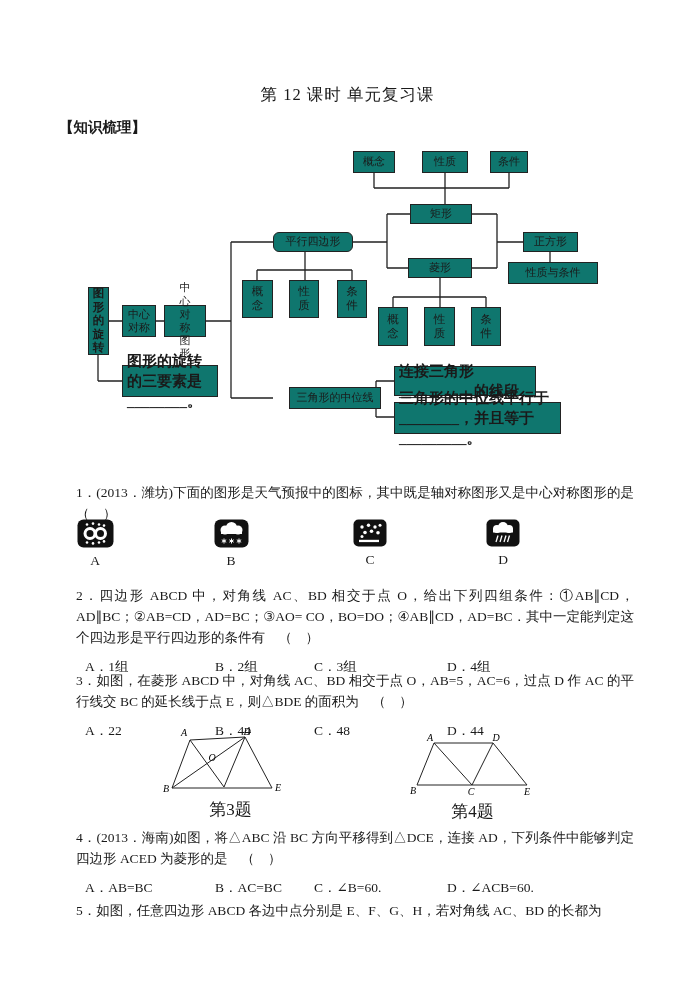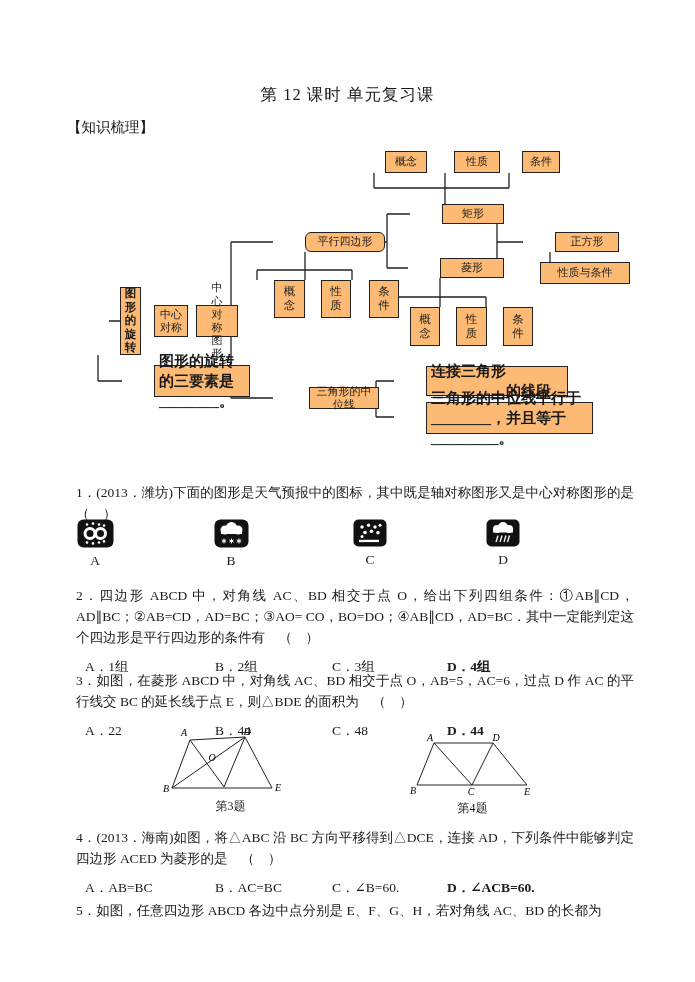--- a/index.html
+++ b/index.html
@@ -2,49 +2,49 @@
 <html><head>
 <meta charset="utf-8">
 <style>
   html,body{margin:0;padding:0;background:#e8e8e8;}
   .page{
     position:relative;width:695px;height:982px;background:#ffffff;margin:0 auto;
     font-family:"Liberation Serif","DejaVu Serif",serif;color:#1a1a1a;overflow:hidden;
   }
   .title{position:absolute;top:84px;left:0;width:100%;text-align:center;
     font-size:16.5px;letter-spacing:1px;}
-  .section-heading{position:absolute;left:67px;top:118px;font-size:14.5px;font-weight:normal;}
+  .section-heading{position:absolute;left:59px;top:118px;font-size:14.5px;font-weight:bold;}
 
   
   .flowchart{position:absolute;left:85px;top:145px;width:545px;height:300px;}
   .fc-lines{position:absolute;left:0;top:0;}
   .fc-box{
-    position:absolute;box-sizing:border-box;border:1.4px solid #222;background:#fdba74;
+    position:absolute;box-sizing:border-box;border:1.4px solid #222;background:#0f766e;
     display:flex;align-items:center;justify-content:center;text-align:center;
-    font-size:11px;line-height:1.2;padding:1px 2px;margin-left:32px;
+    font-size:11px;line-height:1.2;padding:1px 2px;
   }
   .fc-vert{padding:2px 7px;font-size:11.5px;}
   .fc-rot{padding:1px 3px;font-size:11.5px;line-height:1.18;}
   .fc-blank{justify-content:flex-start;text-align:left;font-size:15px;padding:2px 4px;line-height:1.35;font-weight:bold;}
 
   
   .q{position:absolute;left:68px;width:574px;font-size:13.5px;line-height:21px;}
   .q p{margin:8px;text-align:justify;font-family:Liberation Serif, serif;}
   .opts{position:relative;height:21px;margin-top:0;}
   .opts span{position:absolute;top:0;white-space:nowrap;}
-  .o1{left:17px;} .o2{left:147px;} .o3{left:264px;} .o4{left:379px;font-weight:bold;}
+  .o1{left:17px;} .o2{left:147px;} .o3{left:246px;} .o4{left:379px;}
 
   
   .icons-row{position:absolute;left:0;top:519px;width:695px;height:50px;}
   .wicon{position:absolute;width:38px;text-align:center;}
   .wicon .letter{font-size:13.5px;margin-top:1px;}
 
   
   .figure{position:absolute;text-align:center;}
-  .figure .caption{font-size:12px;margin-top:1px;}
+  .figure .caption{font-size:17px;margin-top:1px;}
   .fig-label{font-size:10px;font-style:italic;font-family:"Liberation Serif",serif;}
 </style>
 </head>
 <body>
 
 <div class="page">
 
   <div class="title">第 12 课时 单元复习课</div>
   <div class="section-heading">【知识梳理】</div>
 
@@ -61,38 +61,38 @@
                M13 210 V236 M13 236 H37
                M279 253 H291 M291 236 V272 M291 236 H309 M291 272 H309" fill="none" stroke="#222" stroke-width="1.3"></path>
     </svg>
 
     <div class="fc-box" style="left:268px;top:6px;width:42px;height:22px;">概念</div>
     <div class="fc-box" style="left:337px;top:6px;width:46px;height:22px;">性质</div>
     <div class="fc-box" style="left:405px;top:6px;width:38px;height:22px;">条件</div>
 
     <div class="fc-box" style="left:325px;top:59px;width:62px;height:20px;">矩形</div>
     <div class="fc-box" style="left:188px;top:87px;width:80px;height:20px;border-radius:6px;">平行四边形</div>
-    <div class="fc-box" style="left:438px;top:87px;width:64px;height:20px;">正方形</div>
+    <div class="fc-box" style="left:438px;top:87px;width:55px;height:20px;">正方形</div>
     <div class="fc-box" style="left:323px;top:113px;width:64px;height:20px;">菱形</div>
     <div class="fc-box" style="left:423px;top:117px;width:90px;height:22px;">性质与条件</div>
 
     <div class="fc-box fc-vert" style="left:157px;top:135px;width:31px;height:38px;">概念</div>
     <div class="fc-box fc-vert" style="left:204px;top:135px;width:30px;height:38px;">性质</div>
     <div class="fc-box fc-vert" style="left:252px;top:135px;width:30px;height:38px;">条件</div>
 
     <div class="fc-box fc-vert" style="left:293px;top:162px;width:30px;height:39px;">概念</div>
     <div class="fc-box fc-vert" style="left:339px;top:162px;width:31px;height:39px;">性质</div>
     <div class="fc-box fc-vert" style="left:386px;top:162px;width:30px;height:39px;">条件</div>
 
     <div class="fc-box fc-rot" style="left:3px;top:142px;width:21px;height:68px;font-weight:bold;">图形的旋转</div>
     <div class="fc-box" style="left:37px;top:160px;width:34px;height:32px;font-size:11px;padding:1px 4px;">中心对称</div>
     <div class="fc-box" style="left:79px;top:160px;width:42px;height:32px;font-size:11px;padding:1px 10px;">中心对称图形</div>
     <div class="fc-box fc-blank" style="left:37px;top:220px;width:96px;height:32px;">图形的旋转的三要素是________。</div>
 
-    <div class="fc-box" style="left:192px;top:242px;width:70px;height:22px;">三角形的中位线</div>
+    <div class="fc-box" style="left:204px;top:242px;width:92px;height:22px;">三角形的中位线</div>
     <div class="fc-box fc-blank" style="left:309px;top:221px;width:142px;height:30px;">连接三角形__________的线段</div>
     <div class="fc-box fc-blank" style="left:309px;top:257px;width:167px;height:32px;">三角形的中位线平行于________，并且等于_________。</div>
   </div>
 
   <div class="q" style="top:474px;">
     <p>1．(2013．潍坊)下面的图形是天气预报中的图标，其中既是轴对称图形又是中心对称图形的是　（　）</p>
   </div>
 
   <div class="icons-row">
     <div class="wicon" style="left:76px;">

